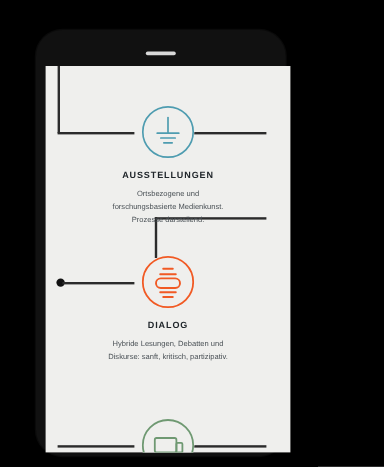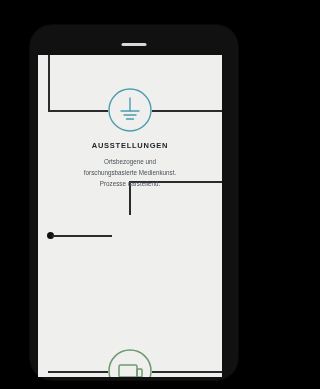--- a/index.html
+++ b/index.html
@@ -15,21 +15,21 @@
     position:absolute;left:30px;top:25px;width:208px;height:355px;
     background:#111111;
     border-radius:22px 22px 22px 22px;
     box-shadow:0 0 0 1px #0a0a0a;
   }
   .phone-speaker{
     position:absolute;left:50%;top:18px;transform:translateX(-50%);
     width:25px;height:3px;border-radius:2px;background:#d8d8d8;
   }
   .screen{
-    position:absolute;left:8px;top:30px;width:184px;height:322px;
+    position:absolute;left:8px;top:30px;width:204px;height:322px;
     background:#efefed;overflow:hidden;
   }
 
   
   .ln{position:absolute;background:#2b2b2b;}
   .ln.h{height:1.5px;}
   .ln.v{width:1.5px;}
   .dot{position:absolute;width:7px;height:7px;border-radius:50%;background:#111;}
 
   
@@ -82,20 +82,34 @@
             <line x1="22" y1="10" x2="22" y2="23" stroke="#4e9cb0" stroke-width="1.4" stroke-linecap="round"></line>
             <line x1="13" y1="23" x2="31" y2="23" stroke="#4e9cb0" stroke-width="1.4" stroke-linecap="round"></line>
             <line x1="16" y1="27" x2="28" y2="27" stroke="#4e9cb0" stroke-width="1.4" stroke-linecap="round"></line>
             <line x1="18.5" y1="31" x2="25.5" y2="31" stroke="#4e9cb0" stroke-width="1.4" stroke-linecap="round"></line>
           </svg>
         </div>
         <div class="node-title">AUSSTELLUNGEN</div>
         <div class="node-desc">Ortsbezogene und forschungsbasierte Medienkunst. Prozesse darstellend.</div>
       </div>
 
+      <div class="node" style="top:158px;">
+        <div class="badge">
+          <svg width="44" height="44" viewBox="0 0 44 44" aria-hidden="true">
+            <circle cx="22" cy="22" r="21" fill="none" stroke="#f15a24" stroke-width="1.5"></circle>
+            <line x1="18" y1="11" x2="26" y2="11" stroke="#f15a24" stroke-width="1.6" stroke-linecap="round"></line>
+            <line x1="15.5" y1="15.5" x2="28.5" y2="15.5" stroke="#f15a24" stroke-width="1.6" stroke-linecap="round"></line>
+            <rect x="12" y="19" width="20" height="8" rx="4" fill="none" stroke="#f15a24" stroke-width="1.6"></rect>
+            <line x1="15.5" y1="30.5" x2="28.5" y2="30.5" stroke="#f15a24" stroke-width="1.6" stroke-linecap="round"></line>
+            <line x1="18" y1="34.5" x2="26" y2="34.5" stroke="#f15a24" stroke-width="1.6" stroke-linecap="round"></line>
+          </svg>
+        </div>
+        <div class="node-title">DIALOG</div>
+        <div class="node-desc">Hybride Lesungen, Debatten und Diskurse: sanft, kritisch, partizipativ.</div>
+      </div>
 
       <div class="node" style="top:294px;">
         <div class="badge">
           <svg width="44" height="44" viewBox="0 0 44 44" aria-hidden="true">
             <circle cx="22" cy="22" r="21" fill="none" stroke="#6f9972" stroke-width="1.5"></circle>
             <rect x="11" y="16" width="18" height="12" rx="1.5" fill="none" stroke="#6f9972" stroke-width="1.5"></rect>
             <rect x="29" y="20" width="5" height="8" rx="1" fill="none" stroke="#6f9972" stroke-width="1.5"></rect>
           </svg>
         </div>
         <div class="node-title"></div>

